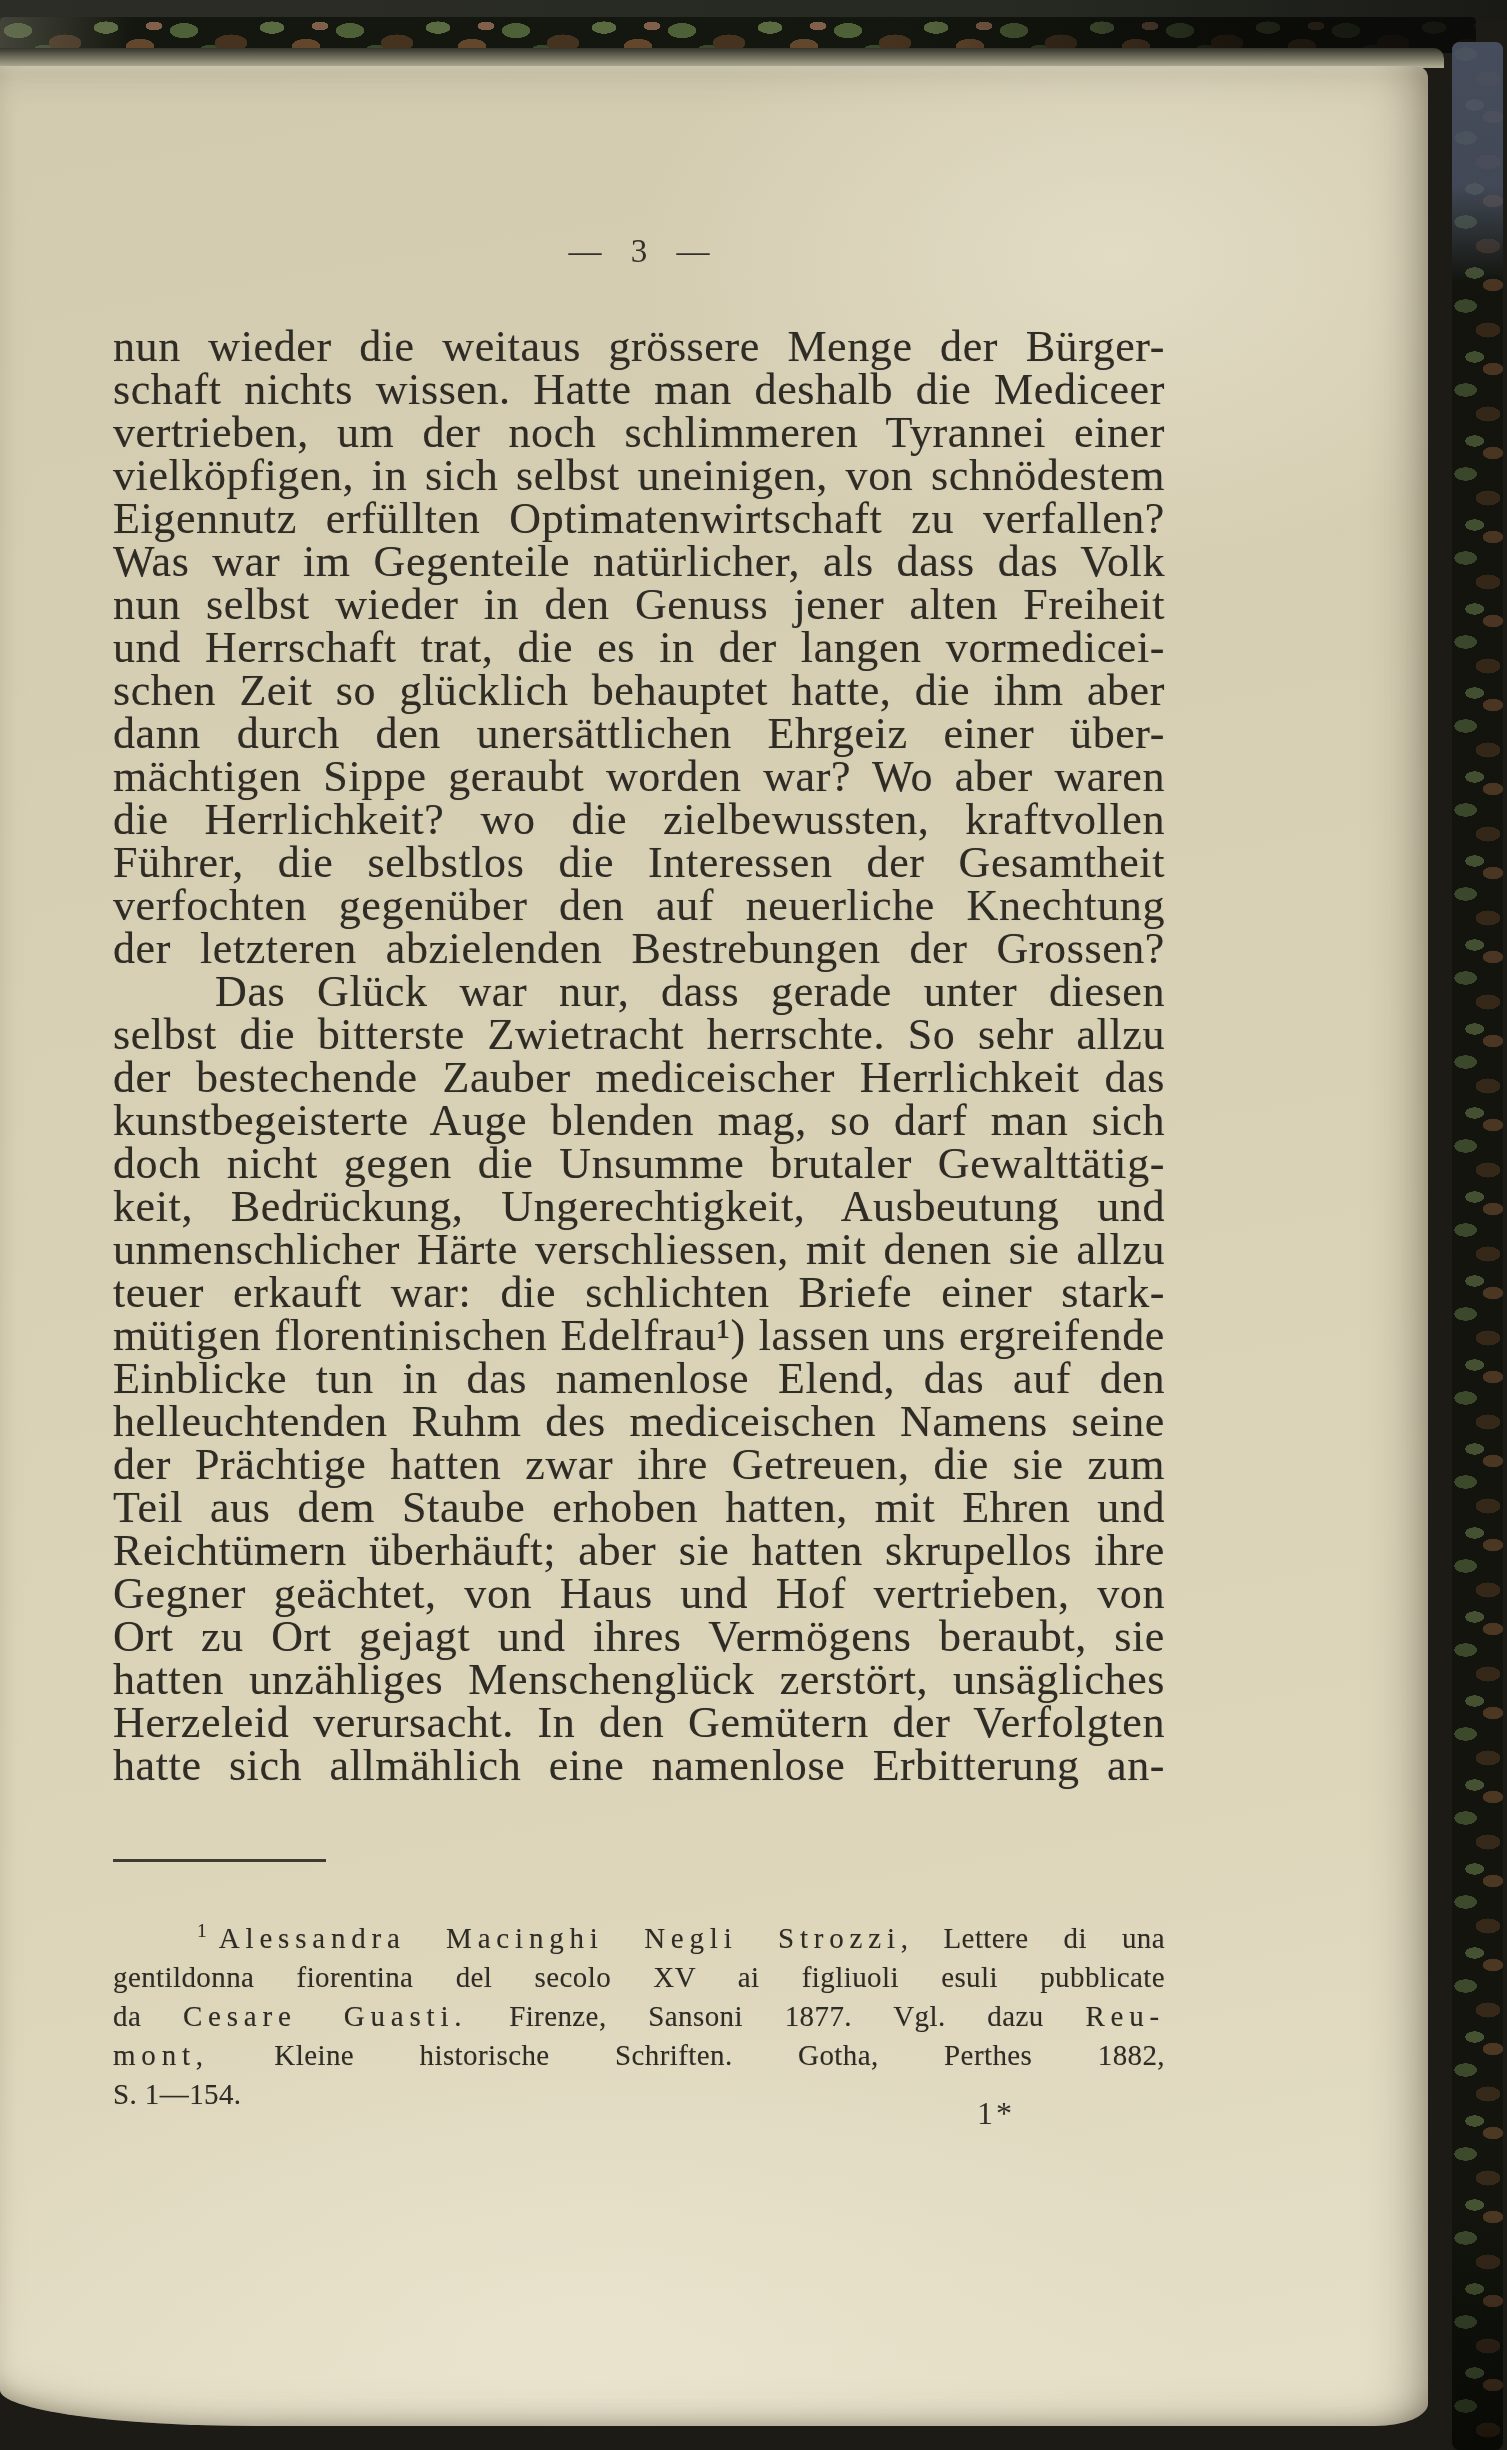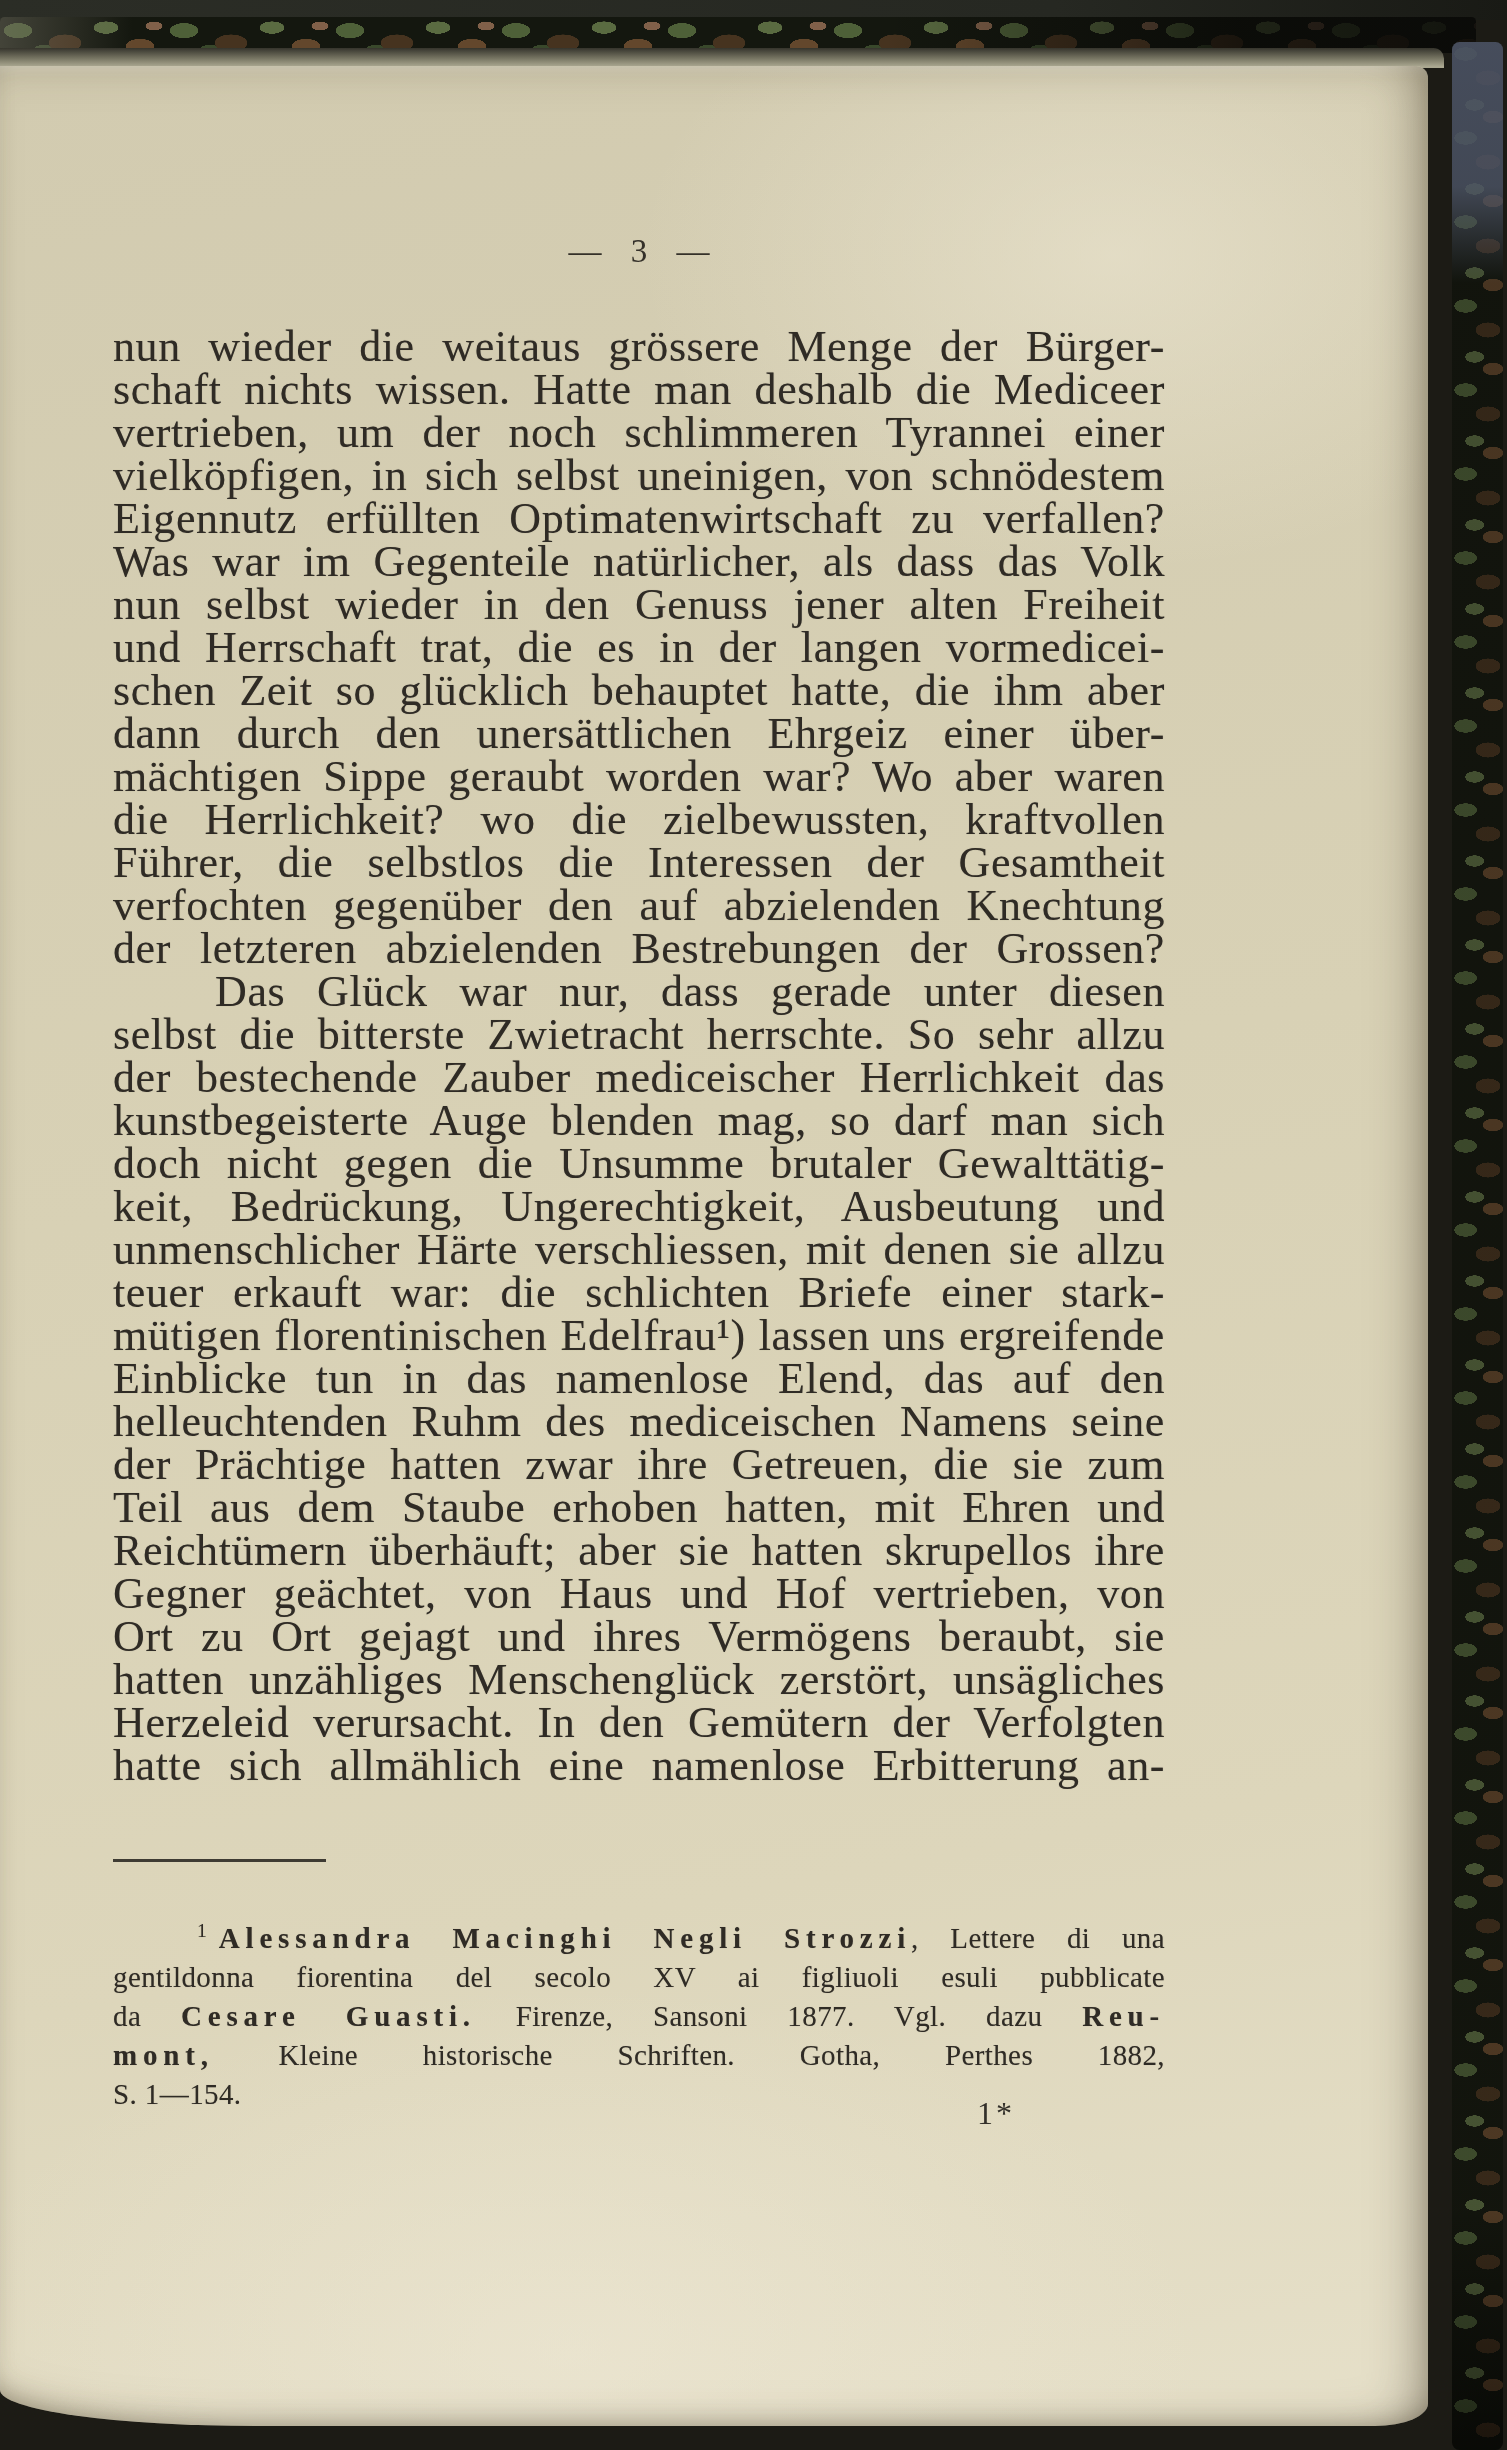--- a/index.html
+++ b/index.html
@@ -93,21 +93,21 @@
   }
 
   .footnote {
     position:absolute; top:1853px; left:113px; width:1052px;
     font-size:29px; line-height:39px; letter-spacing:0.4px;
     text-shadow:0 0 0.8px rgba(47,43,37,0.3);
   }
   .fline { text-align:justify; text-align-last:justify; }
   .fline.first { text-indent:84px; }
   .fline.last { text-align-last:left; }
-  .sperr { letter-spacing:0.2em;font-weight:bold; }
+  .sperr { letter-spacing:0.2em; }
   .fnm { font-size:19.6px; vertical-align:super; line-height:0; margin-right:12px; letter-spacing:0; }
 
   .sig {
     position:absolute; top:2029px; left:977px;
     font-size:32px; letter-spacing:3px; color:#33302a;
   }
 </style>
 </head>
 <body>
 
@@ -127,21 +127,21 @@
       <div class="line">vielköpfigen, in sich selbst uneinigen, von schnödestem</div>
       <div class="line">Eigennutz erfüllten Optimatenwirtschaft zu verfallen?</div>
       <div class="line">Was war im Gegenteile natürlicher, als dass das Volk</div>
       <div class="line">nun selbst wieder in den Genuss jener alten Freiheit</div>
       <div class="line">und Herrschaft trat, die es in der langen vormedicei-</div>
       <div class="line">schen Zeit so glücklich behauptet hatte, die ihm aber</div>
       <div class="line">dann durch den unersättlichen Ehrgeiz einer über-</div>
       <div class="line">mächtigen Sippe geraubt worden war? Wo aber waren</div>
       <div class="line">die Herrlichkeit? wo die zielbewussten, kraftvollen</div>
       <div class="line">Führer, die selbstlos die Interessen der Gesamtheit</div>
-      <div class="line">verfochten gegenüber den auf abzielenden Knechtung</div>
+      <div class="line">verfochten gegenüber den auf neuerliche Knechtung</div>
       <div class="line">der letzteren abzielenden Bestrebungen der Grossen?</div>
       <div class="line indent">Das Glück war nur, dass gerade unter diesen</div>
       <div class="line">selbst die bitterste Zwietracht herrschte. So sehr allzu</div>
       <div class="line">der bestechende Zauber mediceischer Herrlichkeit das</div>
       <div class="line">kunstbegeisterte Auge blenden mag, so darf man sich</div>
       <div class="line">doch nicht gegen die Unsumme brutaler Gewalttätig-</div>
       <div class="line">keit, Bedrückung, Ungerechtigkeit, Ausbeutung und</div>
       <div class="line">unmenschlicher Härte verschliessen, mit denen sie allzu</div>
       <div class="line">teuer erkauft war: die schlichten Briefe einer stark-</div>
       <div class="line">mütigen florentinischen Edelfrau¹) lassen uns ergreifende</div>

